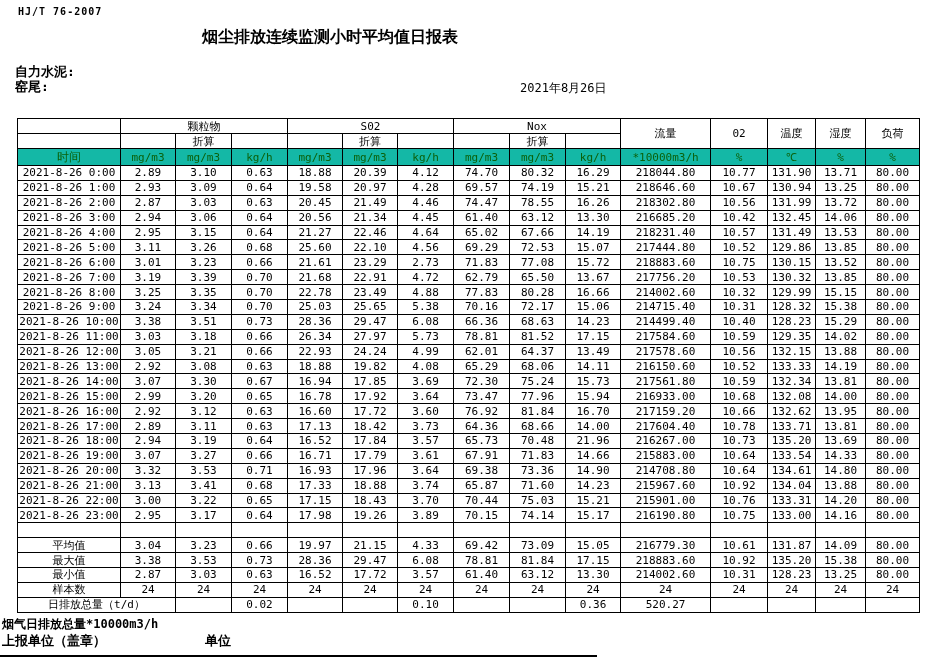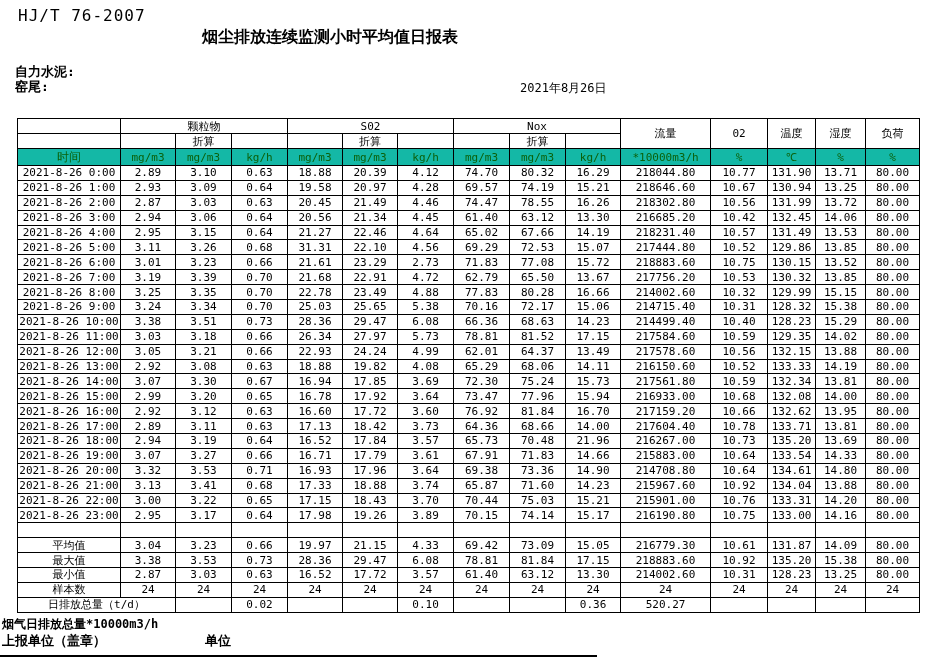--- a/index.html
+++ b/index.html
@@ -2,21 +2,21 @@
 <html><head>
 <meta charset="utf-8">
 <style>
   html,body{margin:0;padding:0;}
   body{
     width:940px;height:659px;position:relative;background:#fff;
     font-family:"DejaVu Sans Mono","Liberation Sans",sans-serif;
     color:#000;overflow:hidden;
   }
   .abs{position:absolute;}
-  .std-code{left:18px;top:6px;font-size:16px;font-weight:normal;letter-spacing:1px;}
+  .std-code{left:18px;top:6px;font-size:10px;font-weight:bold;letter-spacing:1px;}
   .rpt-title{left:0;top:27px;width:660px;text-align:center;font-size:16px;font-weight:bold;}
   .company{left:15px;top:63px;font-size:13px;font-weight:bold;}
   .location{left:15px;top:78px;font-size:13px;font-weight:bold;}
   .rpt-date{left:520px;top:80px;font-size:12px;font-weight:normal;}
 
   table.mon{
     position:absolute;left:17px;top:118px;width:902px;
     border-collapse:collapse;table-layout:fixed;
     font-size:11px;
     border-radius:30px;
@@ -191,21 +191,21 @@
         <td>10.57</td>
         <td>131.49</td>
         <td>13.53</td>
         <td>80.00</td>
       </tr>
       <tr>
         <td>2021-8-26 5:00</td>
         <td>3.11</td>
         <td>3.26</td>
         <td>0.68</td>
-        <td>31.31</td>
+        <td>25.60</td>
         <td>22.10</td>
         <td>4.56</td>
         <td>69.29</td>
         <td>72.53</td>
         <td>15.07</td>
         <td>217444.80</td>
         <td>10.52</td>
         <td>129.86</td>
         <td>13.85</td>
         <td>80.00</td>

